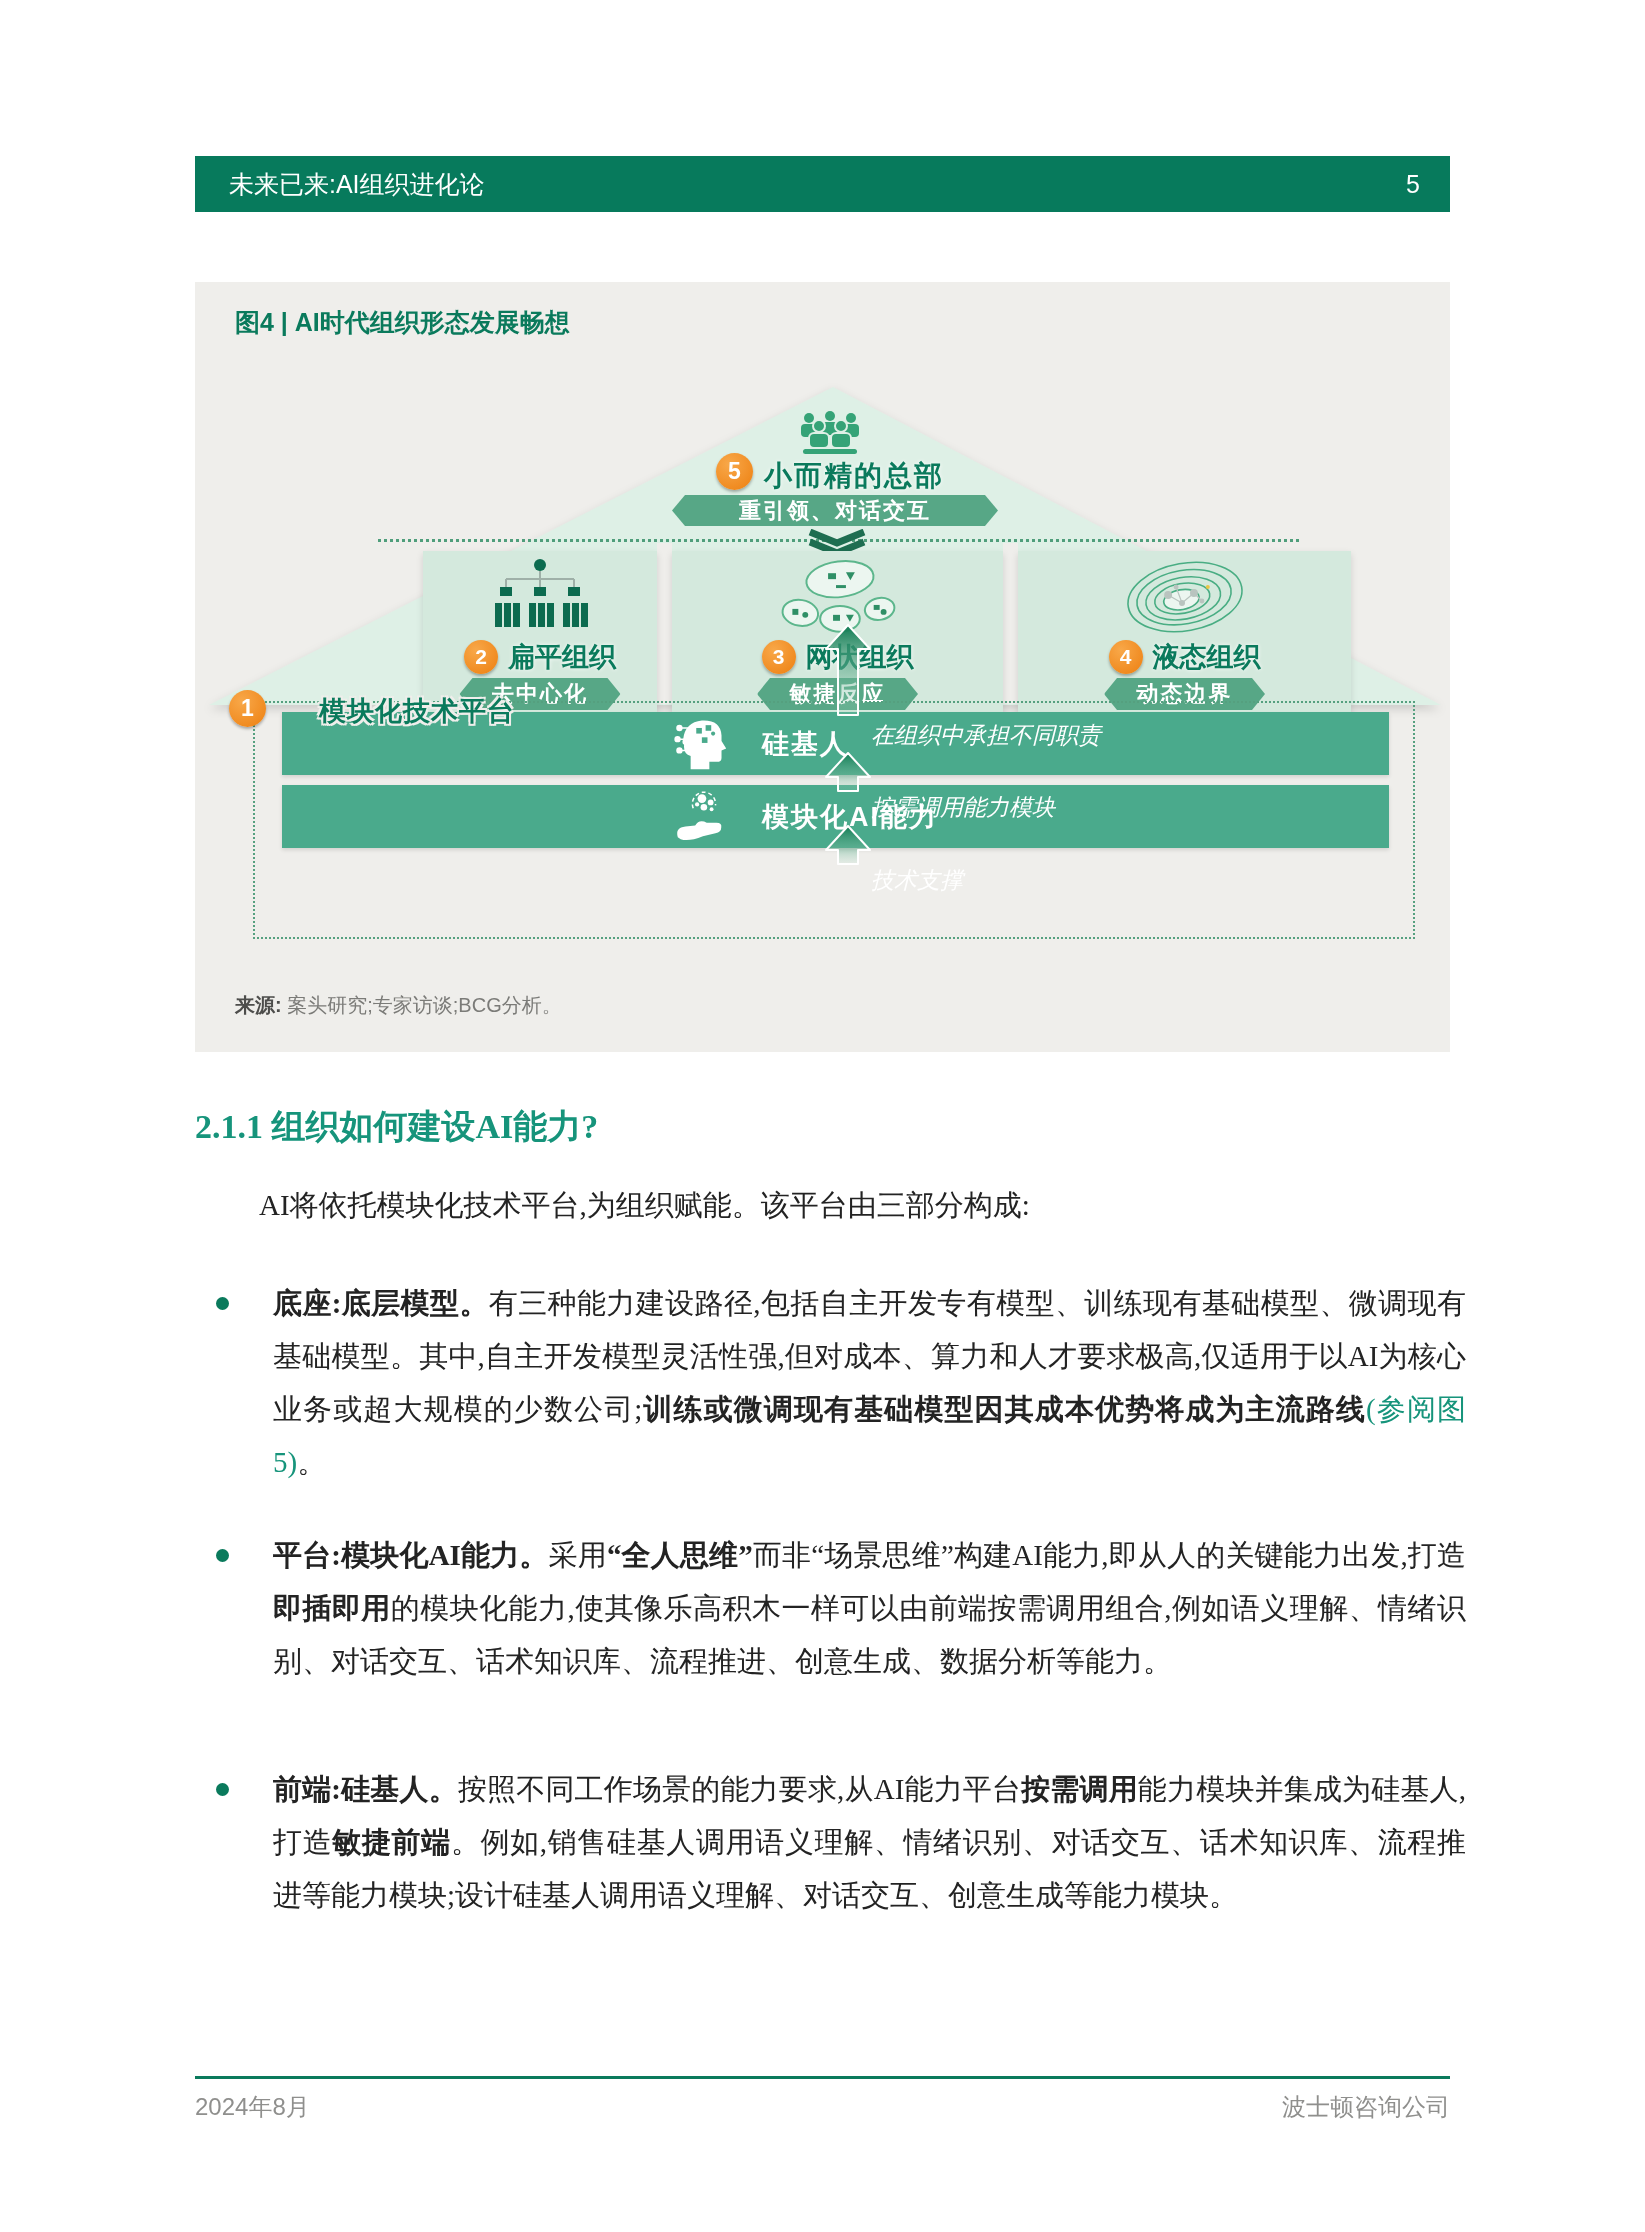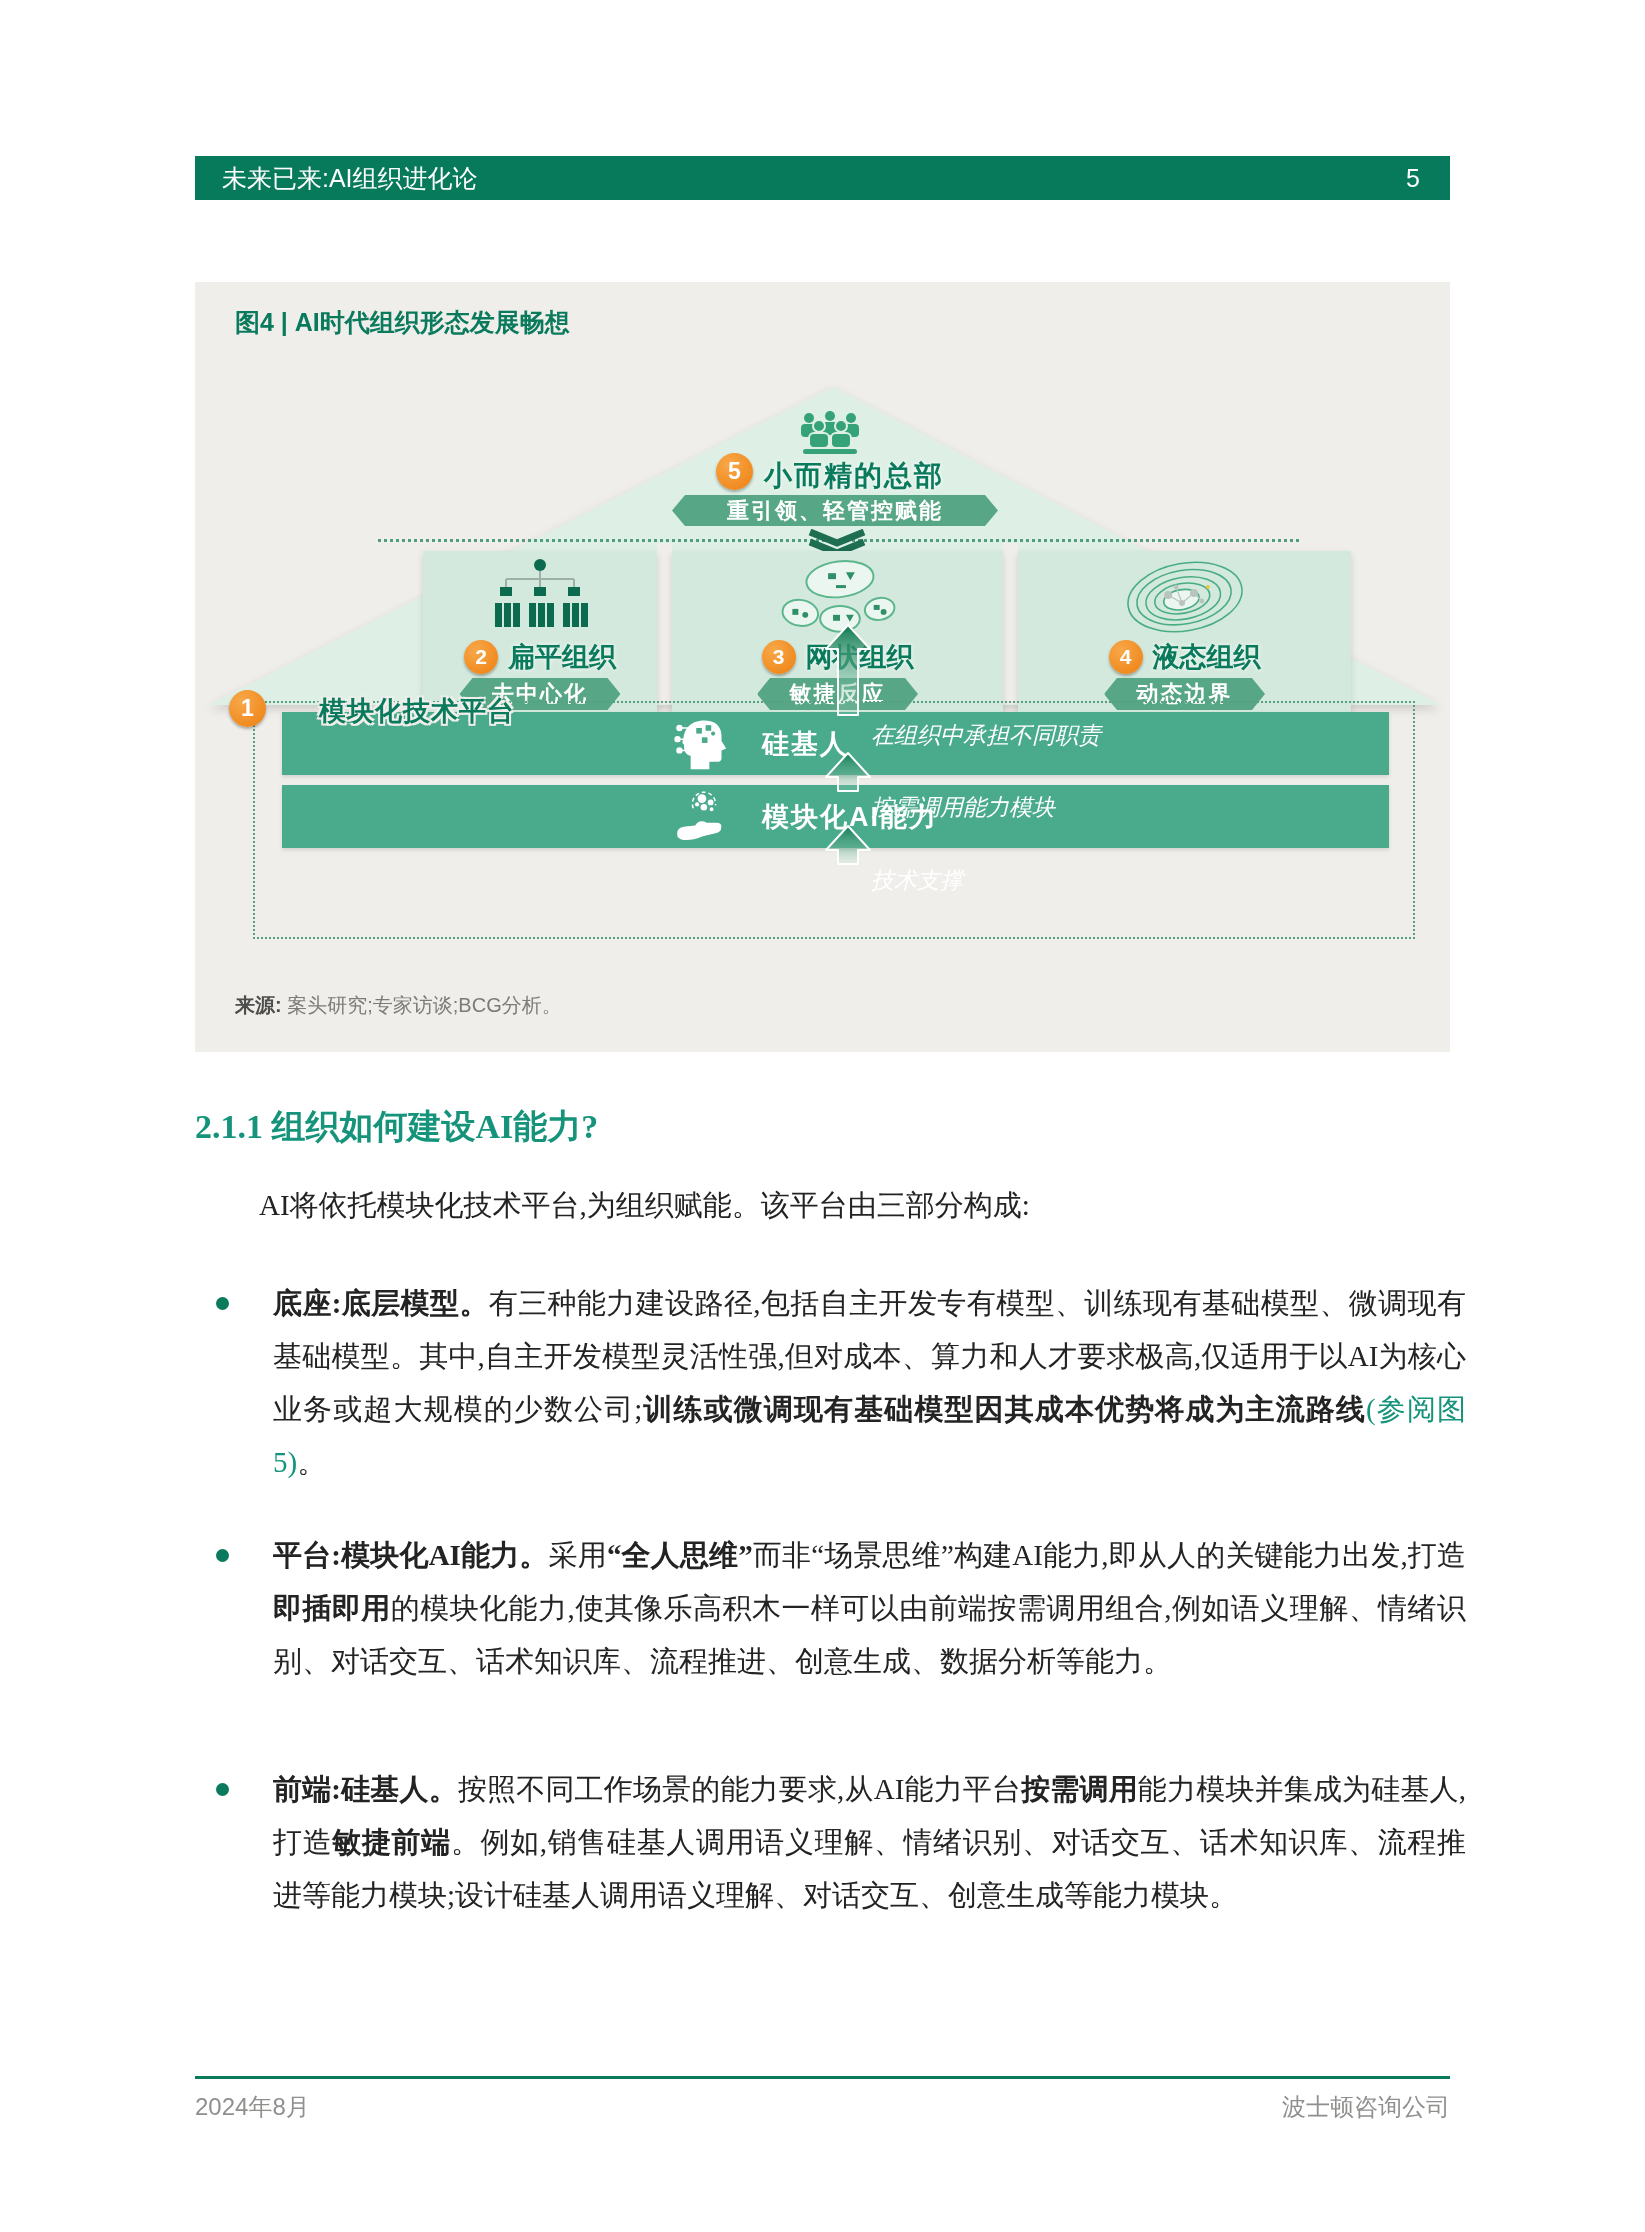--- a/index.html
+++ b/index.html
@@ -1,22 +1,22 @@
 <!DOCTYPE html>
 <html><head>
 <meta charset="utf-8">
 <style>
   html,body{margin:0;padding:0;background:#ffffff;}
   .page{position:relative;width:1646px;height:2233px;background:#ffffff;overflow:hidden;
         font-family:"Liberation Sans",sans-serif;}
 
   
-  .hdr{position:absolute;left:195px;top:156px;width:1255px;height:44px;background:#077a5c;
+  .hdr{position:absolute;left:195px;top:156px;width:1255px;height:56px;background:#077a5c;
        color:#fff;display:flex;align-items:center;justify-content:space-between;
-       box-sizing:border-box;padding:0 30px 0 27px;font-size:25px;}
+       box-sizing:border-box;padding:0 30px 0 34px;font-size:25px;}
 
   
   .fig{position:absolute;left:195px;top:282px;width:1255px;height:770px;background:#efeeeb;}
   .fig-title{position:absolute;left:40px;top:24px;font-size:25px;font-weight:bold;color:#0a7a5c;white-space:nowrap;}
 
   .tri-wrap{position:absolute;left:0;top:95px;width:1255px;height:328px;
             filter:drop-shadow(0 4px 5px rgba(0,0,0,.15));}
   .tri{width:100%;height:100%;background:#def0e6;
        clip-path:polygon(638px 10px,1246px 328px,14px 328px);}
   .gap-strip{position:absolute;top:261px;height:161px;width:15px;background:#efeeeb;}
@@ -124,21 +124,21 @@
           <circle cx="22" cy="17" r="6" stroke="#def0e6" stroke-width="2"></circle>
           <rect x="12" y="24" width="20" height="15" rx="5" stroke="#def0e6" stroke-width="2"></rect>
           <circle cx="44" cy="17" r="6" stroke="#def0e6" stroke-width="2"></circle>
           <rect x="34" y="24" width="20" height="15" rx="5" stroke="#def0e6" stroke-width="2"></rect>
           <rect x="6" y="40" width="54" height="5" rx="2.5"></rect>
         </g>
       </svg>
     </div>
     <div class="num apex-num">5</div>
     <div class="apex-title">小而精的总部</div>
-    <div class="banner apex-banner">重引领、轻管控赋能</div>
+    <div class="banner apex-banner">重引领、对话交互</div>
     <div class="chev">
       <svg width="62" height="28" viewBox="0 0 62 28">
         <path d="M4 3 L31 14 L58 3" stroke="#1e6e51" stroke-width="7" fill="none"></path>
         <path d="M4 13 L31 24 L58 13" stroke="#1e6e51" stroke-width="7" fill="none"></path>
       </svg>
     </div>
 
     <div class="org-box ob2">
       <div class="org-icon">
         <svg width="96" height="76" viewBox="0 0 96 76">

